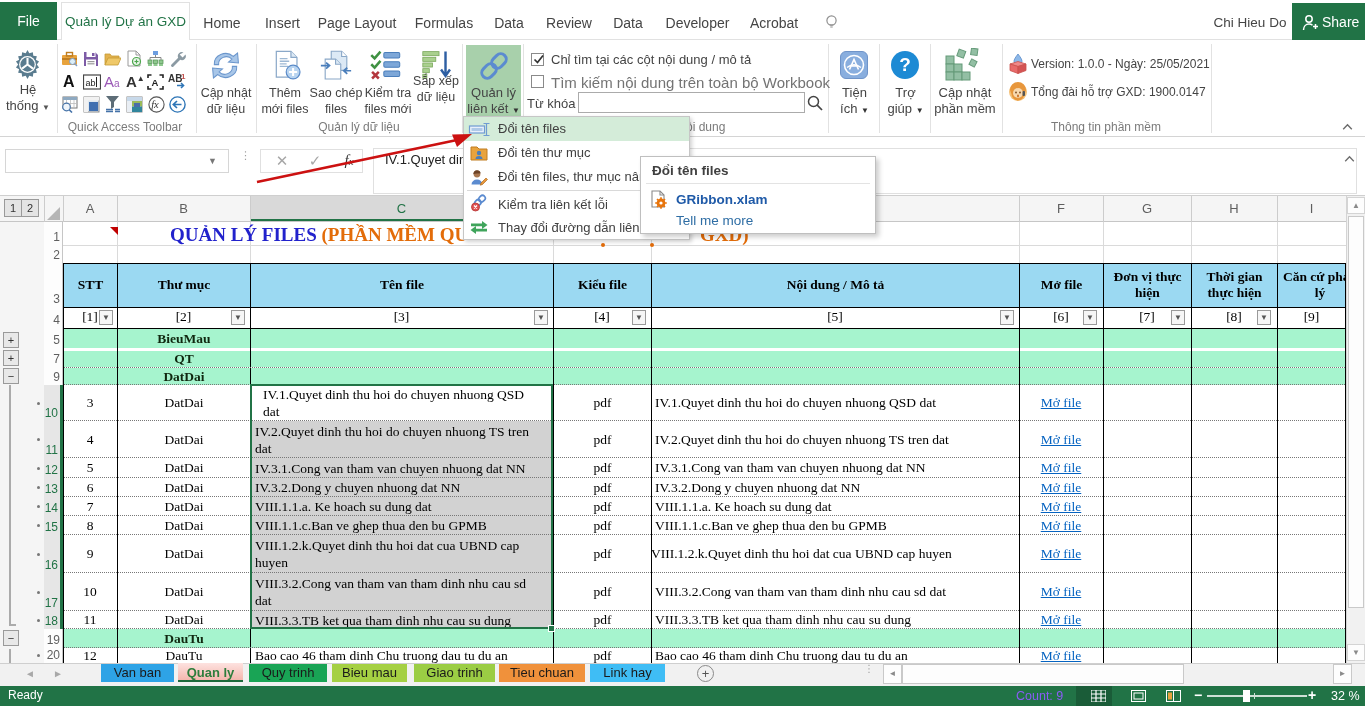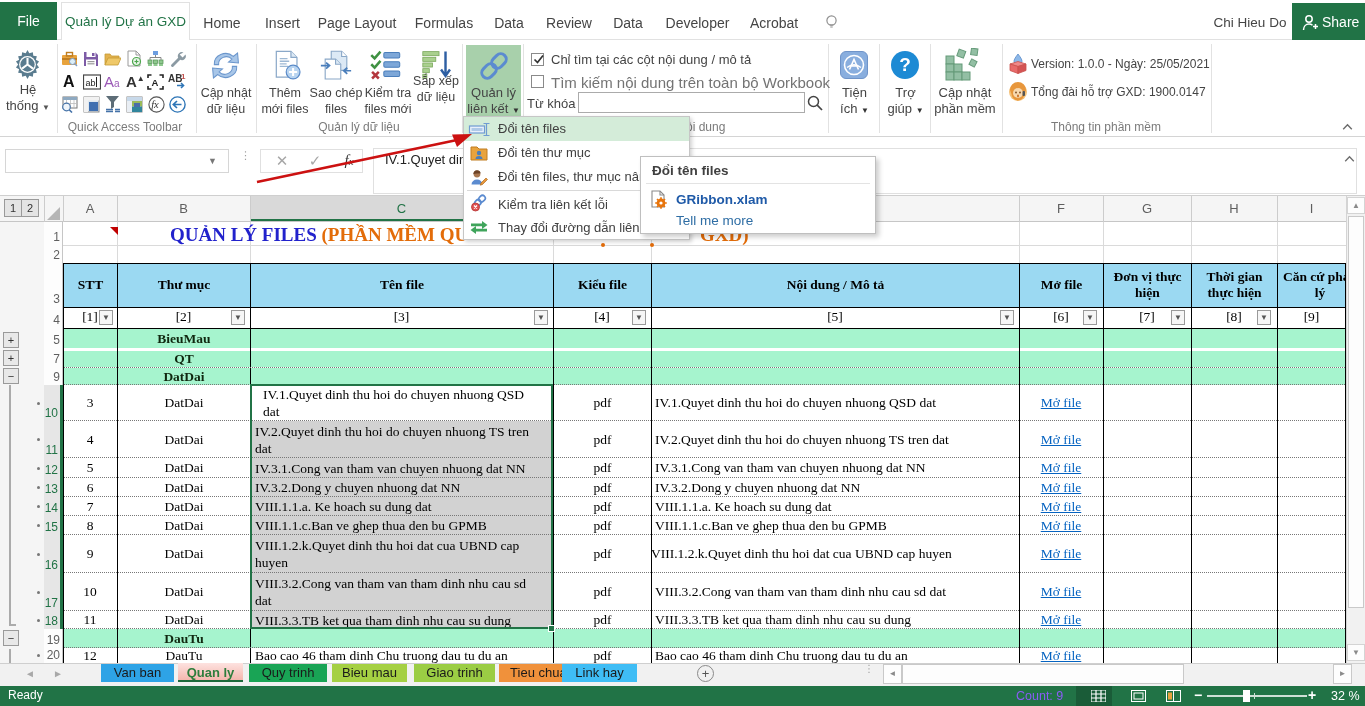--- a/index.html
+++ b/index.html
@@ -509,21 +509,21 @@
 <div class="abs" style="left:0;top:663px;width:1365px;height:23px;background:#f1f1f1;border-top:1px solid #cfcfcf;"></div>
 <div class="abs" style="left:25px;top:668px;color:#a8a8a8;font-size:10px;">◄</div>
 <div class="abs" style="left:53px;top:668px;color:#a8a8a8;font-size:10px;">►</div>
 <div id="tabs">
 <div class="abs" style="left:101px;top:664px;width:73px;height:18px;background:#2ea3e6;color:#1a1a1a;font-size:13px;text-align:center;line-height:18px;">Van ban</div>
 <div class="abs" style="left:178px;top:663px;width:65px;height:19px;background:linear-gradient(#fde2e0,#f4b7ae);border-bottom:2px solid #1e6b3c;color:#2e7d3c;font-weight:bold;font-size:13px;text-align:center;line-height:19px;">Quan ly</div>
 <div class="abs" style="left:249px;top:664px;width:78px;height:18px;background:#19a455;color:#1a1a1a;font-size:13px;text-align:center;line-height:18px;">Quy trinh</div>
 <div class="abs" style="left:332px;top:664px;width:75px;height:18px;background:#a5d043;color:#1a1a1a;font-size:13px;text-align:center;line-height:18px;">Bieu mau</div>
 <div class="abs" style="left:414px;top:664px;width:81px;height:18px;background:#9bcd44;color:#1a1a1a;font-size:13px;text-align:center;line-height:18px;">Giao trinh</div>
 <div class="abs" style="left:499px;top:664px;width:86px;height:18px;background:#f0913b;color:#1a1a1a;font-size:13px;text-align:center;line-height:18px;">Tieu chuan</div>
-<div class="abs" style="left:562px;top:664px;width:75px;height:18px;background:#3fbdf5;color:#1a1a1a;font-size:13px;text-align:center;line-height:18px;">Link hay</div>
+<div class="abs" style="left:590px;top:664px;width:75px;height:18px;background:#3fbdf5;color:#1a1a1a;font-size:13px;text-align:center;line-height:18px;">Link hay</div>
 </div>
 <div class="abs" style="left:697px;top:665px;width:17px;height:17px;border:1.5px solid #8a8a8a;border-radius:50%;color:#555;font-size:13px;text-align:center;line-height:15px;">+</div>
 
 <div class="abs" style="left:864px;top:666px;width:4px;height:17px;color:#a0a0a0;font-size:10px;line-height:5.5px;">⋮</div>
 <div class="abs" style="left:883px;top:664px;width:19px;height:20px;background:#fdfdfd;border:1px solid #c9c9c9;color:#8a8a8a;font-size:8px;text-align:center;line-height:18px;">◄</div>
 <div class="abs" style="left:902px;top:664px;width:430px;height:20px;background:#f1f1f1;"></div>
 <div class="abs" style="left:902px;top:664px;width:282px;height:20px;background:#fdfdfd;border:1px solid #c9c9c9;"></div>
 <div class="abs" style="left:1333px;top:664px;width:19px;height:20px;background:#fdfdfd;border:1px solid #c9c9c9;color:#8a8a8a;font-size:8px;text-align:center;line-height:18px;">►</div>
 
 <div class="abs" style="left:0;top:686px;width:1365px;height:20px;background:#217346;"></div>

